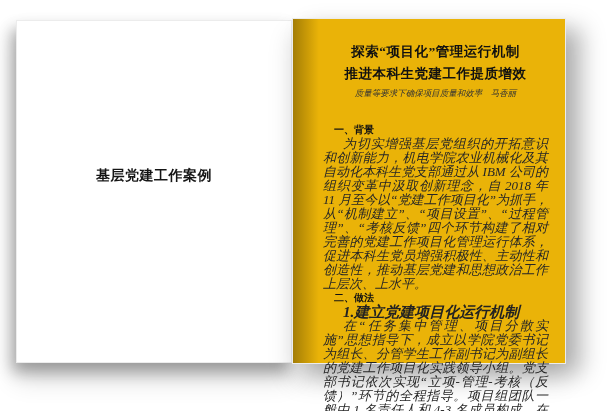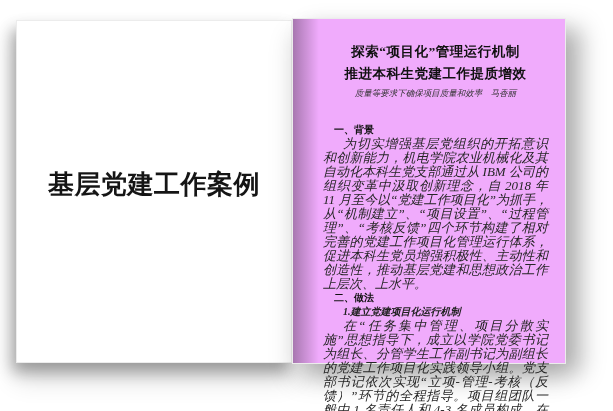--- a/index.html
+++ b/index.html
@@ -9,27 +9,27 @@
     font-family:"Liberation Serif","DejaVu Serif",serif;
   }
   
   .page-left{
     position:absolute;left:16px;top:20px;width:276px;height:343px;
     background:#ffffff;border:1px solid #ececec;box-sizing:border-box;
     box-shadow:-4px 9px 14px rgba(0,0,0,0.30), 0 16px 24px rgba(0,0,0,0.16);
   }
   .cover-title{
     position:absolute;left:0;right:0;top:146px;
-    text-align:center;font-size:26px;font-weight:bold;color:#151515;
+    text-align:center;font-size:14px;font-weight:bold;color:#151515;
     letter-spacing:0.5px;white-space:nowrap;
   }
   
   .page-right{
     position:absolute;left:292px;top:18px;width:274px;height:346px;
-    background:#f0abfc;border:1px solid #ececec;box-sizing:border-box;
+    background:#eab308;border:1px solid #ececec;box-sizing:border-box;
     box-shadow:16px 10px 22px rgba(0,0,0,0.26), 0 16px 24px rgba(0,0,0,0.14);
   }
   .seam-shadow{
     position:absolute;left:0;top:0;bottom:0;width:26px;
     background:linear-gradient(to right, rgba(0,0,0,0.30), rgba(0,0,0,0));
     pointer-events:none;
   }
   .doc-content{
     position:absolute;left:30px;top:22px;width:225px;color:#1c1c1c;
   }
@@ -42,21 +42,21 @@
     font-size:8.5px;line-height:12px;
   }
   .byline-1{margin-top:5px;}
   .byline-2{margin-top:2px;}
   .sec-heading{
     font-size:10px;line-height:14px;font-weight:bold;color:#111111;
     margin:0 0 0 11px;
   }
   .sec-heading-1{margin-top:24px;}
   .sub-heading{
-    font-size:10px;line-height:14px;font-weight:bold;font-style:italic;
+    font-size:15px;line-height:14px;font-weight:bold;font-style:italic;
     color:#222222;text-indent:20px;margin:0;
   }
   .body-para{
     font-size:13px;line-height:14px;text-align:justify;
     text-indent:20px;color:#262626;margin:0;font-style:italic;
   }
 </style>
 </head>
 <body>
 

